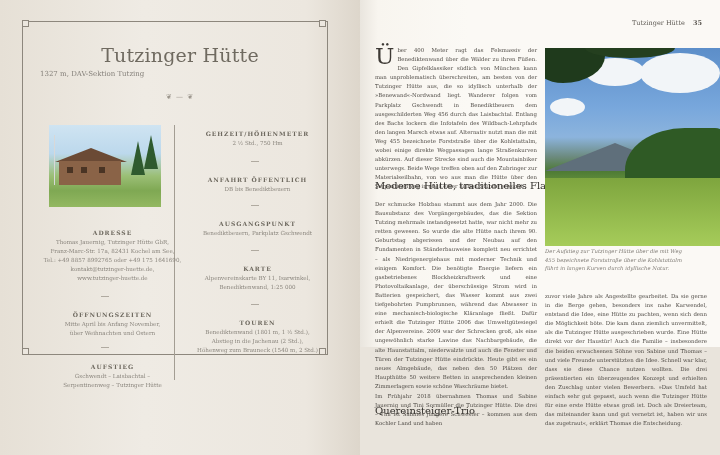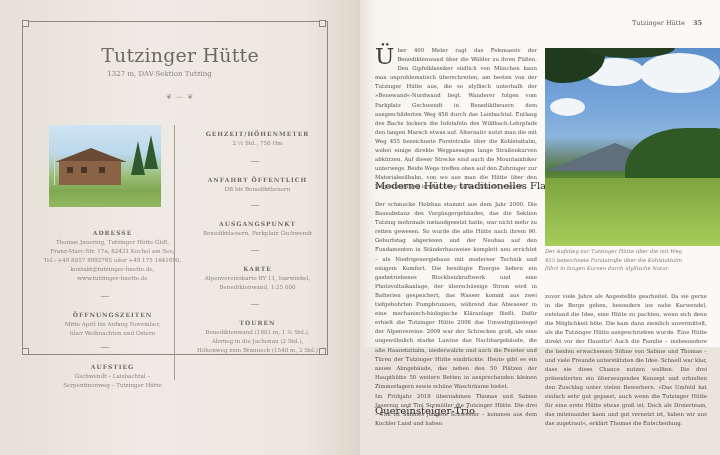--- a/index.html
+++ b/index.html
@@ -21,22 +21,22 @@
   .corner.tl { left: 22px; top: 20px; }
   .corner.tr { left: 319px; top: 20px; }
   .corner.bl { left: 22px; top: 348px; }
   .corner.br { left: 319px; top: 348px; }
 
   .title {
     position: absolute; left: 0; width: 360px; top: 44px; text-align: center;
     font-family: "DejaVu Serif", serif; font-size: 19px; color: #6f6a60; letter-spacing: 0.2px;
   }
   .subtitle {
-    position: absolute; left: 0; width: 319px; top: 70px; text-align: center;
-    font-size: 7px; color: #85807a;
+    position: absolute; left: 0; width: 319px; top: 70px; text-align: left;
+    font-size: 7px; color: #85807a; padding-left: 40px;
   }
   .ornament {
     position: absolute; left: 0; width: 360px; top: 93px; text-align: center;
     font-size: 7px; color: #9a948b; letter-spacing: 1px;
   }
 
   .col-divider {
     position: absolute; left: 174px; top: 125px; width: 1px; height: 255px; background: #a39d93;
   }
 

